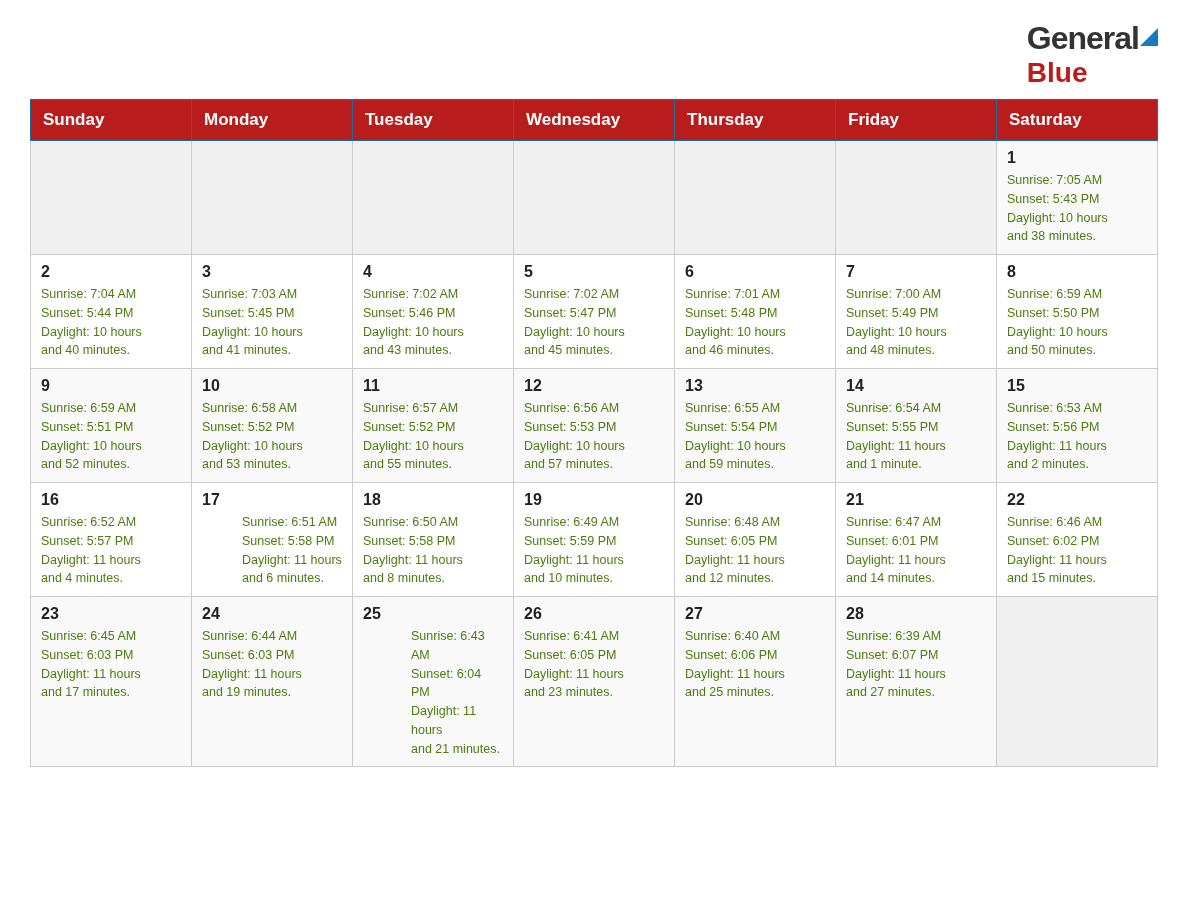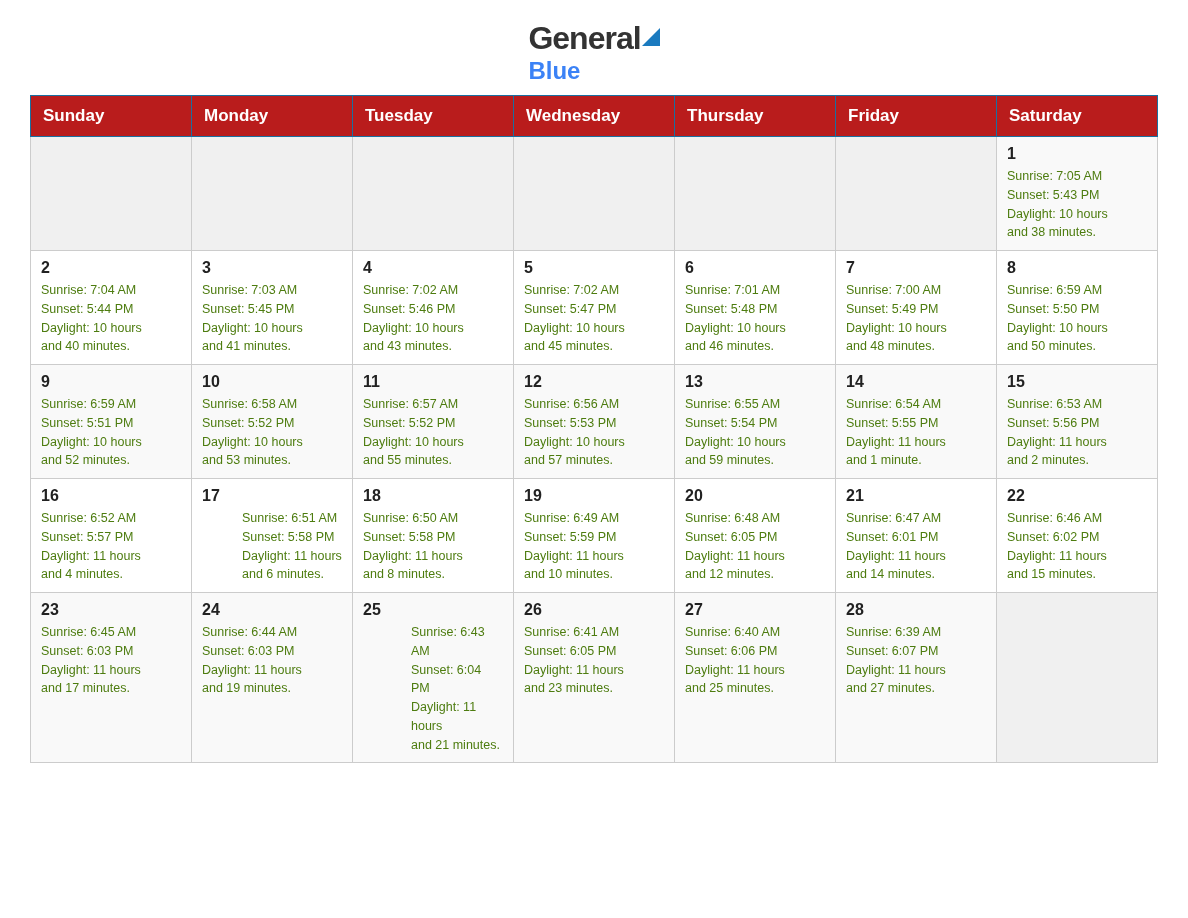--- a/index.html
+++ b/index.html
@@ -5,21 +5,21 @@
     * { box-sizing: border-box; margin: 0; padding: 0; }
     body {
       font-family: Arial, sans-serif;
       background: #fff;
       padding: 20px 30px;
       width: 1188px;
       min-height: 918px;
     }
     .header {
       display: flex;
-      justify-content: center;
+      justify-content: flex-end;
       align-items: flex-start;
       margin-bottom: 10px;
     }
     .logo {
       display: flex;
       flex-direction: column;
       align-items: flex-start;
     }
     .title-section {
       text-align: right;
@@ -92,23 +92,23 @@
     .logo-triangle {
       display: inline-block;
       margin-left: 1px;
       position: relative;
       top: -2px;
     }
     .logo-triangle svg {
       display: inline-block;
     }
     .logo-line2 {
-      font-size: 24px;
+      font-size: 28px;
       font-weight: 900;
-      color: #3b82f6;
+      color: #b91c1c;
     }
   </style>
 </head>
 <body>
 
 <div class="header">
   <div class="logo">
     <div class="logo-wrapper">
       <span class="logo-g">General</span>
       <span class="logo-triangle">

